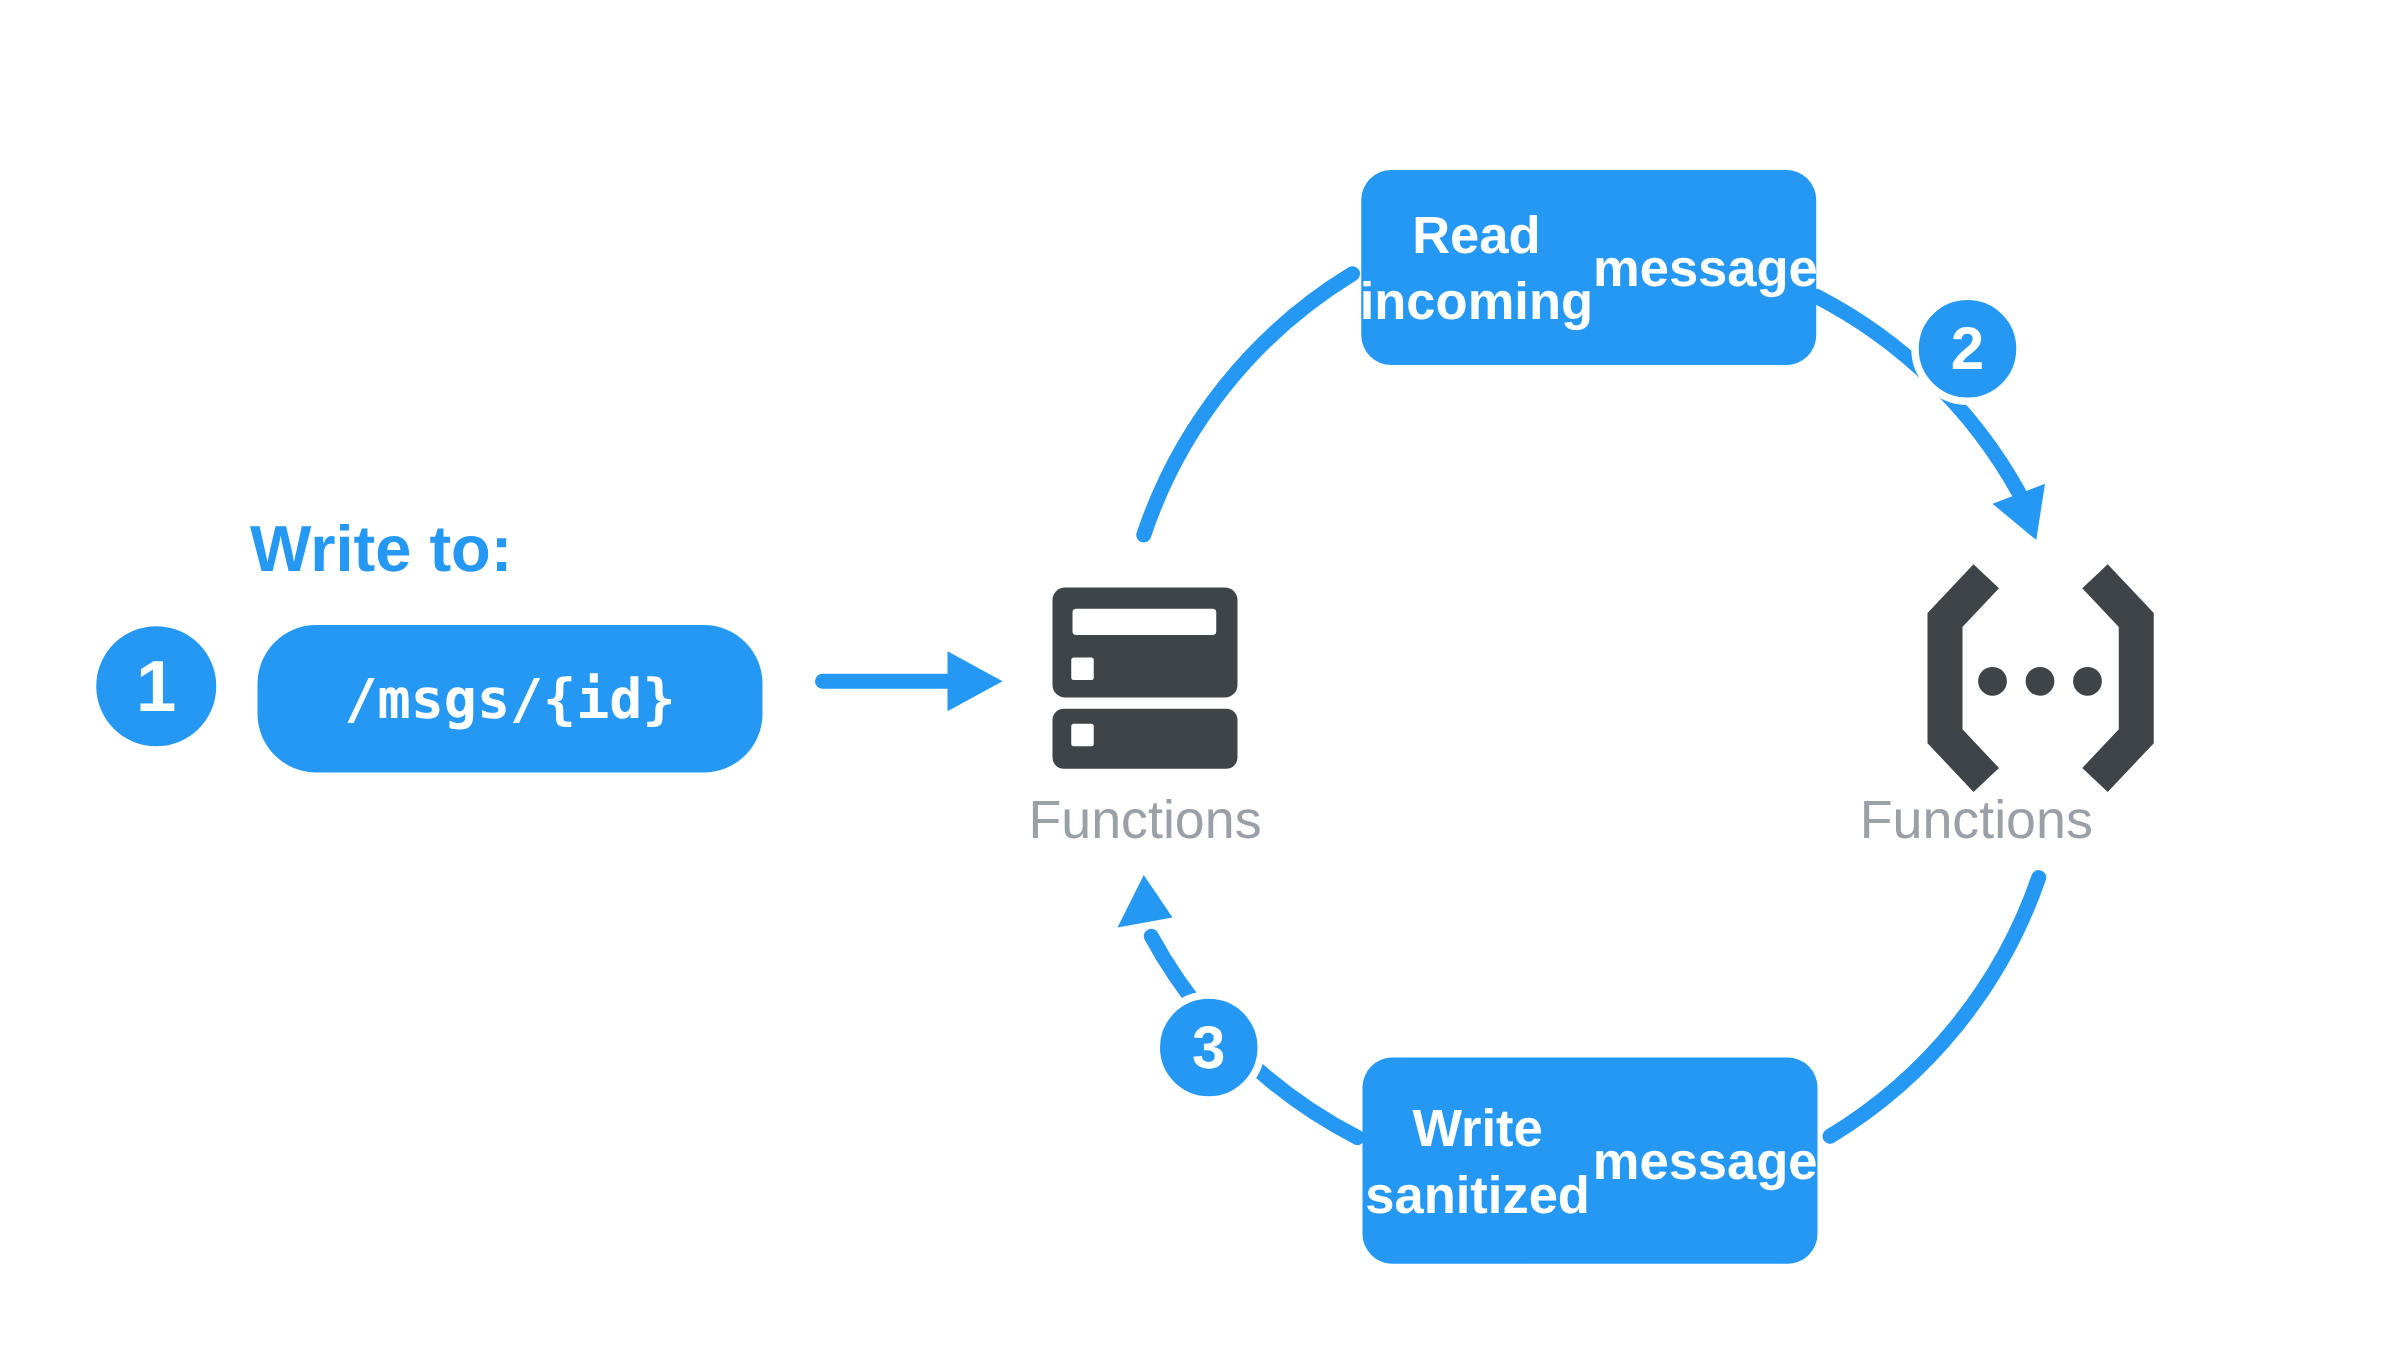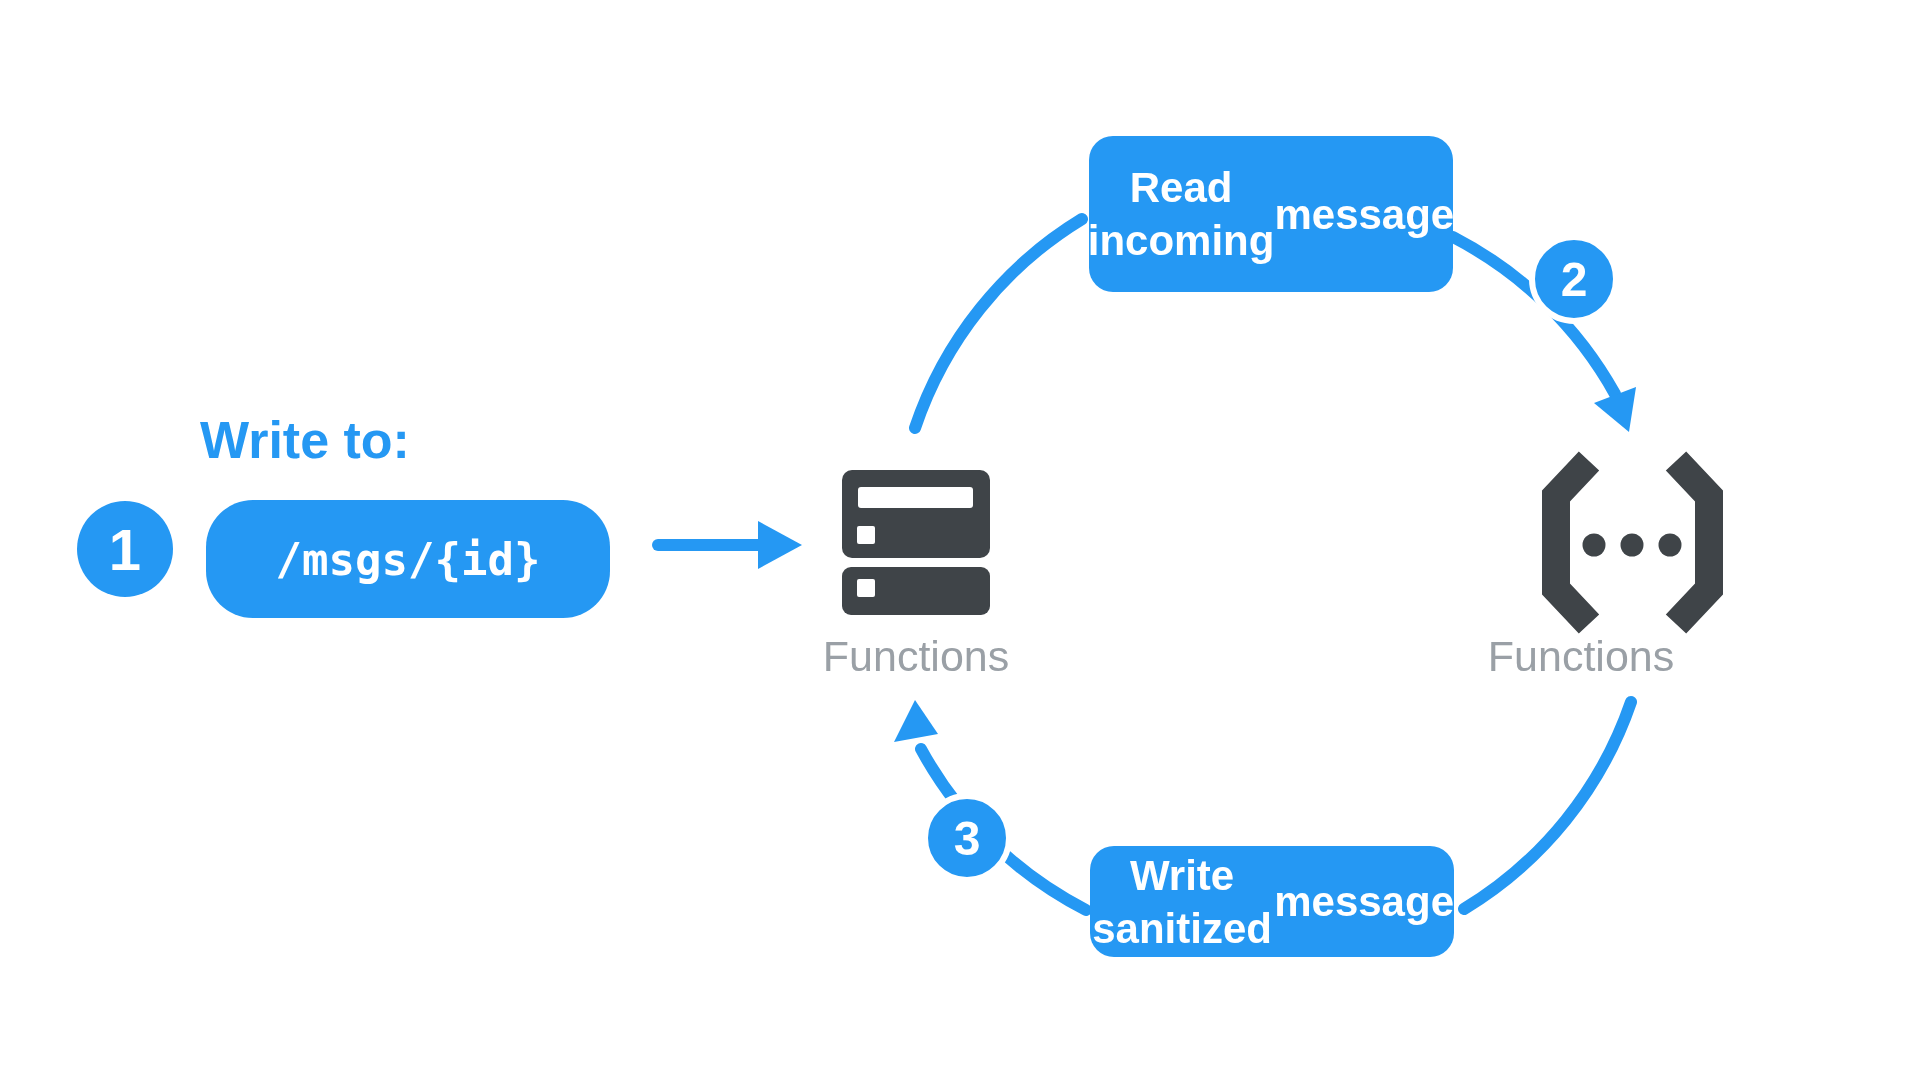--- a/index.html
+++ b/index.html
@@ -98,21 +98,21 @@
     display: flex;
     align-items: center;
     justify-content: center;
     color: #FFFFFF;
     font-weight: bold;
     font-size: 42px;
     line-height: 53px;
     text-align: center;
   }
   .box-read  { left: 1089px; top: 136px; }
-  .box-write { left: 1090px; top: 846px; height: 111px; }
+  .box-write { left: 1090px; top: 846px; height: 165px; }
   .flow-box span { display: block; }
 
   .node-label {
     position: absolute;
     width: 300px;
     top: 632px;
     font-size: 43px;
     color: var(--gray);
     text-align: center;
     white-space: nowrap;

